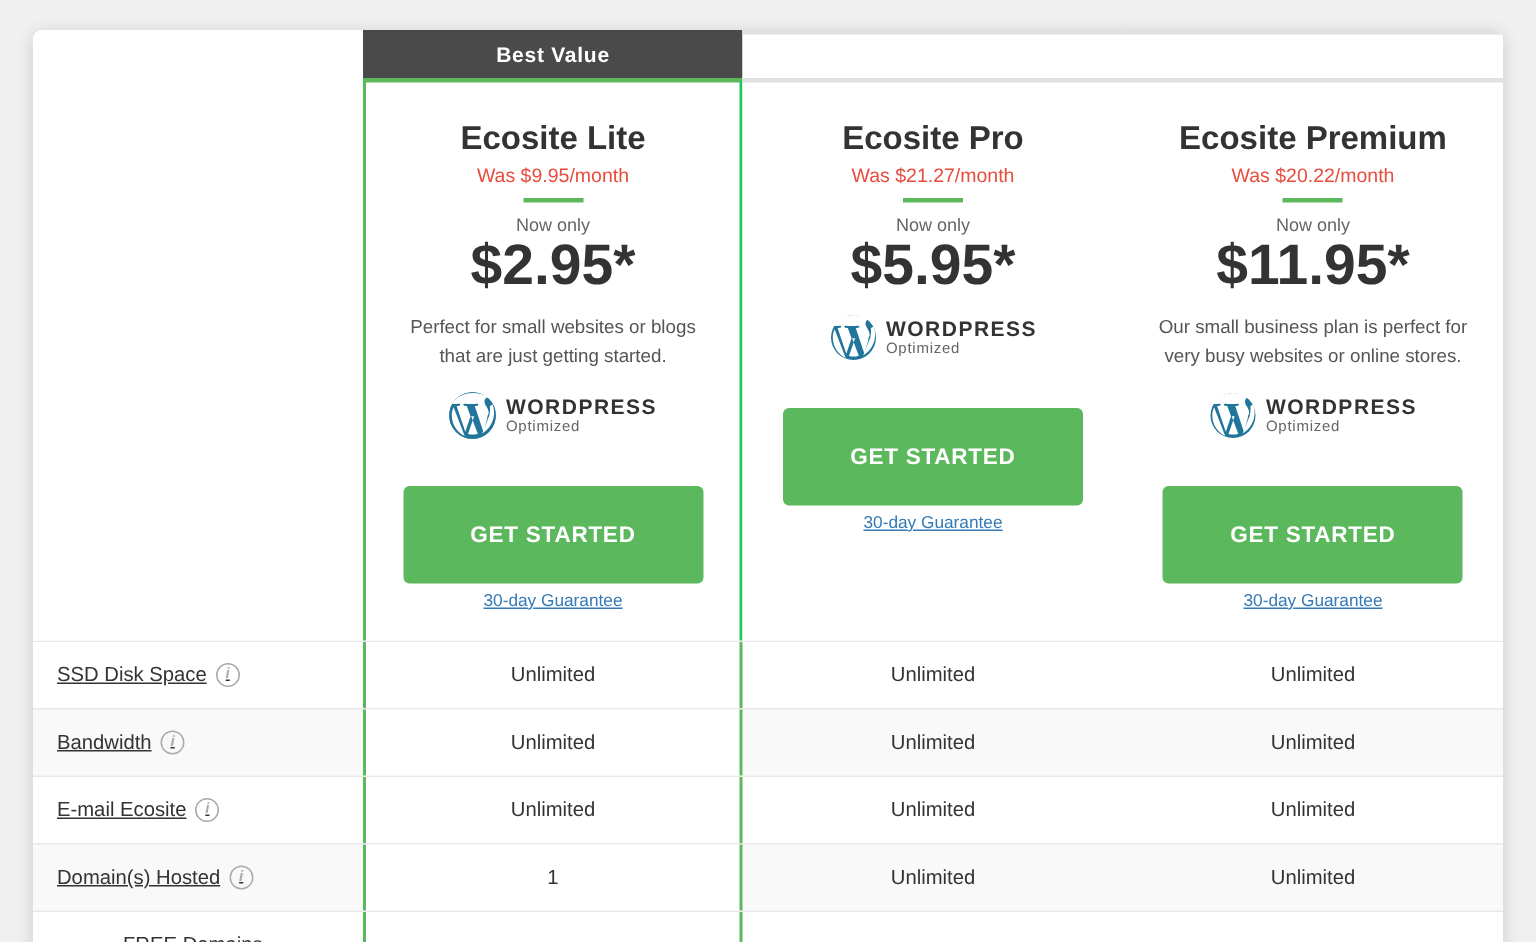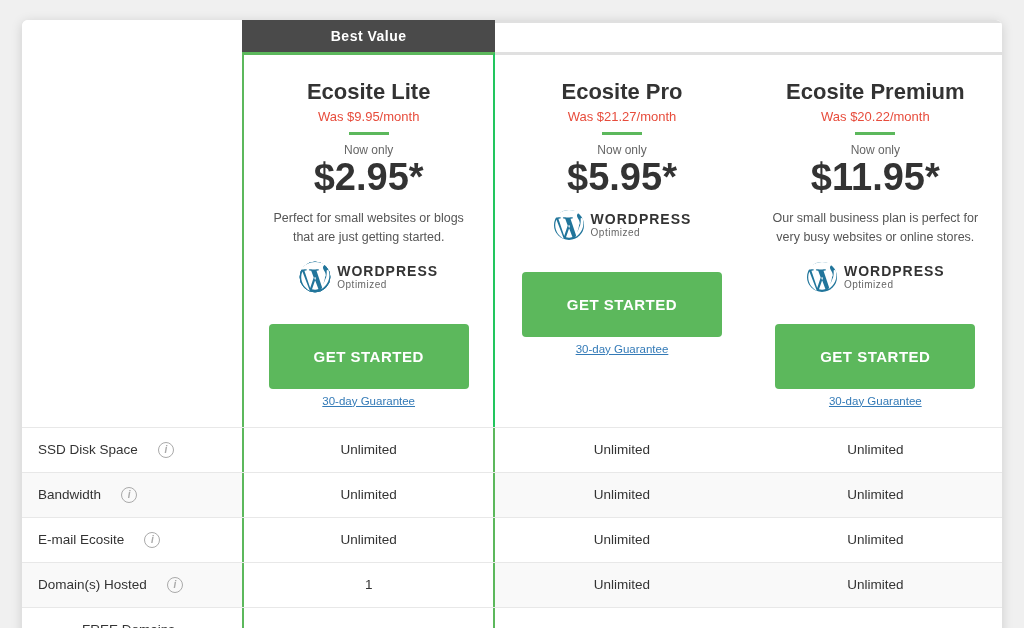--- a/index.html
+++ b/index.html
@@ -136,23 +136,24 @@
       grid-template-columns: 220px 1fr 1fr 1fr;
       border-top: 1px solid #e8e8e8;
     }
     .feature-row:nth-child(even) {
       background: #f9f9f9;
     }
     .feature-label-cell {
       padding: 14px 16px;
       display: flex;
       align-items: center;
-      gap: 20px;
+      gap: 6px;
       font-size: 13.5px;
       color: #333;
+      text-decoration: underline;
     }
     .info-icon {
       display: inline-flex;
       align-items: center;
       justify-content: center;
       width: 16px;
       height: 16px;
       border-radius: 50%;
       border: 1.5px solid #aaa;
       color: #aaa;

